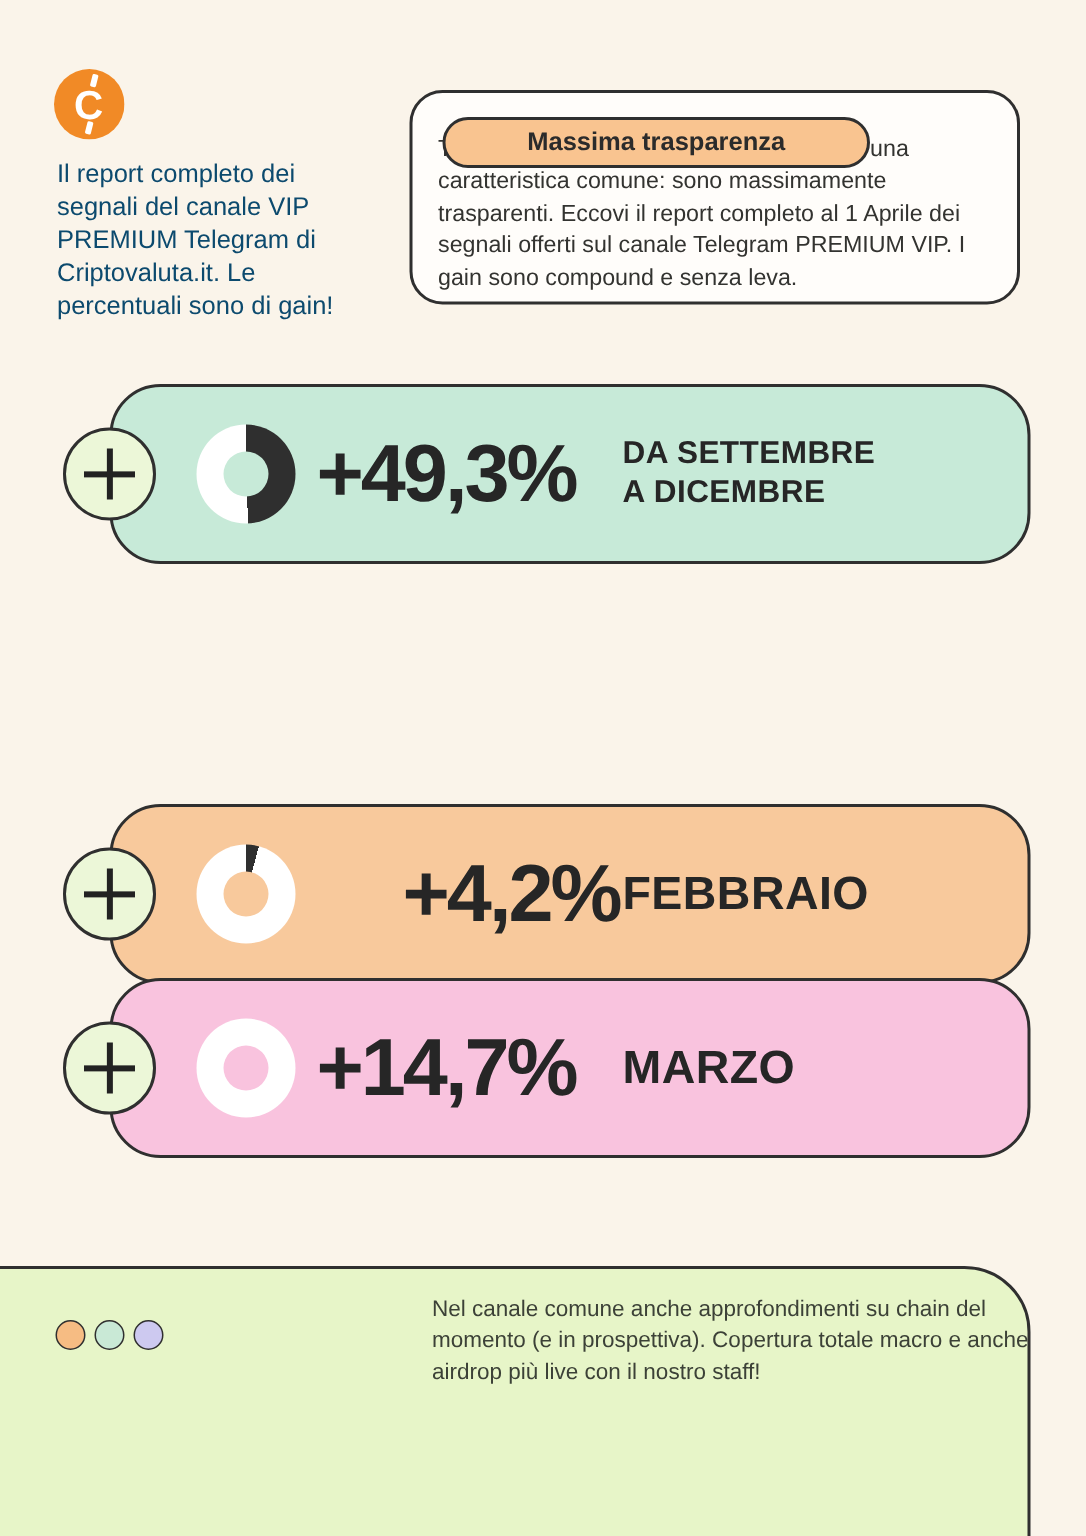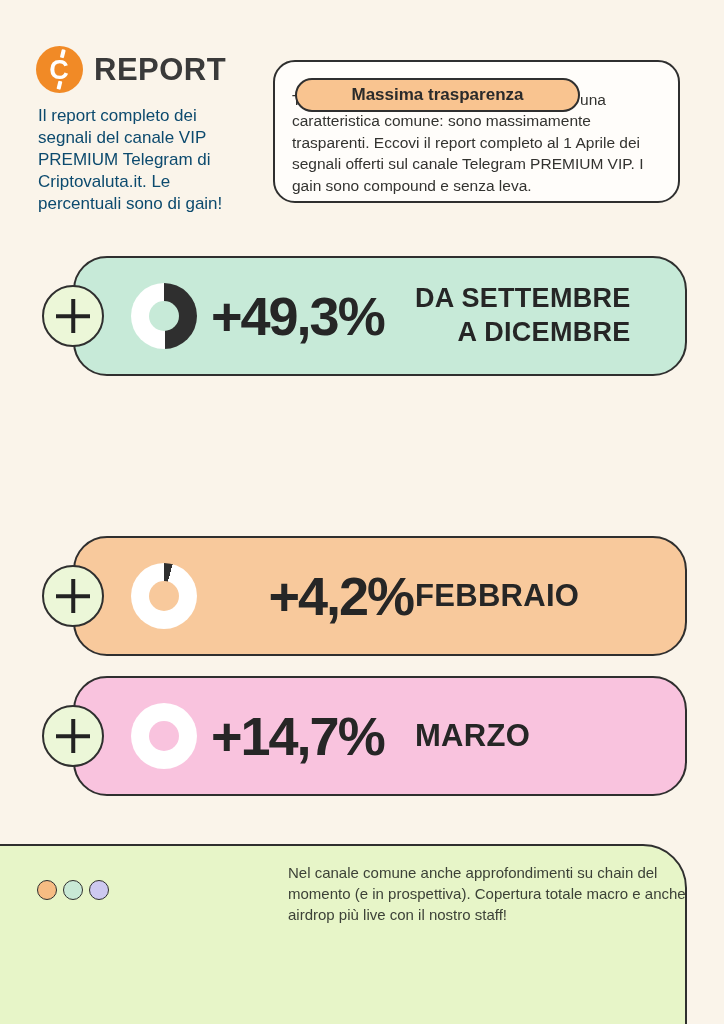--- a/index.html
+++ b/index.html
@@ -19,54 +19,53 @@
   .badge{position:absolute;left:295px;top:38px;width:285px;height:34px;box-sizing:border-box;z-index:2;
          border:2px solid #2f2f2f;border-radius:18px;display:flex;align-items:center;justify-content:center;
          font-weight:700;font-size:17px;color:#2b2b2b;margin-top:40px;}
 
   
   .card{position:absolute;left:73px;width:614px;height:120px;box-sizing:border-box;
         border:2px solid #2f2f2f;border-radius:34px;}
   .card[data-card="0"]{top:256px}
   .card[data-card="1"]{top:396px}
   .card[data-card="2"]{top:536px}
-  .card[data-card="3"]{top:676px}
+  .card[data-card="3"]{top:652px}
   .plus{position:absolute;left:-33px;top:50%;transform:translateY(-50%);width:62px;height:62px;
         box-sizing:border-box;border-radius:50%;border:2px solid #2f2f2f;background:#ecf7d8;}
   .plus::before,.plus::after{content:"";position:absolute;left:50%;top:50%;background:#222;}
   .plus::before{width:34px;height:3.5px;transform:translate(-50%,-50%);}
   .plus::after{width:3.5px;height:34px;transform:translate(-50%,-50%);}
   .donut{position:absolute;left:56px;top:50%;transform:translateY(-50%);width:66px;height:66px;border-radius:50%;}
   .donut-hole{position:absolute;left:50%;top:50%;transform:translate(-50%,-50%);width:30px;height:30px;border-radius:50%;}
   .card-value{position:absolute;left:136px;top:50%;transform:translateY(-50%);width:202px;
               font-size:54px;font-weight:700;letter-spacing:-2px;color:#262626;white-space:nowrap;}
   .card-label{position:absolute;left:340px;top:50%;transform:translateY(-50%);
               font-size:31px;font-weight:700;letter-spacing:.3px;color:#262626;white-space:pre-line;}
-  .card-label.two-line{font-size:27px;line-height:1.25;text-align:right;}
+  .card-label.two-line{font-size:21px;line-height:1.25;}
 
   
   .panel{position:absolute;left:-50px;top:844px;width:737px;height:240px;box-sizing:border-box;
          border:2px solid #2f2f2f;border-radius:44px 44px 0 0;}
   .dots{position:absolute;left:37px;top:880px;display:flex;gap:6px;}
   .dot{width:20px;height:20px;box-sizing:border-box;border-radius:50%;border:1.5px solid #2f2f2f;}
   .footer-text{position:absolute;left:288px;top:862px;width:398px;font-size:15px;line-height:1.4;color:#3c4137;}
 </style>
 </head>
 <body>
 
 <div class="page">
 
   <div class="logo-row">
     <svg class="logo-icon" viewBox="0 0 47 47">
       <circle id="logo-circle" cx="23.5" cy="23.5" r="23.5" fill="#f18a26"></circle>
       <text x="23" y="33" text-anchor="middle" font-family="Liberation Sans, sans-serif" font-size="27" font-weight="800" fill="#ffffff">C</text>
       <rect x="25" y="3.5" width="4" height="8.5" rx="1" fill="#ffffff" transform="rotate(14 27 7)"></rect>
       <rect x="21.5" y="35" width="4" height="8.5" rx="1" fill="#ffffff" transform="rotate(14 23.5 39)"></rect>
     </svg>
-    <div class="logo-title">REPORT</div>
   </div>
 
   <div class="intro">Il report completo dei segnali del canale VIP PREMIUM Telegram di Criptovaluta.it. Le percentuali sono di gain!</div>
 
   <div class="infobox">Tutte le nostre operazioni e attività hanno una caratteristica comune: sono massimamente trasparenti. Eccovi il report completo al 1 Aprile dei segnali offerti sul canale Telegram PREMIUM VIP. I gain sono compound e senza leva.</div>
   <div class="badge" id="badge" style="background: rgb(249, 196, 144);">Massima trasparenza</div>
 
   <div class="card" data-card="0" style="background: rgb(199, 234, 216);">
     <div class="plus"></div>
     <div class="donut" style="background: conic-gradient(rgb(47, 47, 47) 0deg, rgb(47, 47, 47) 49.3%, rgb(255, 255, 255) 49.3%, rgb(255, 255, 255) 100%);">

